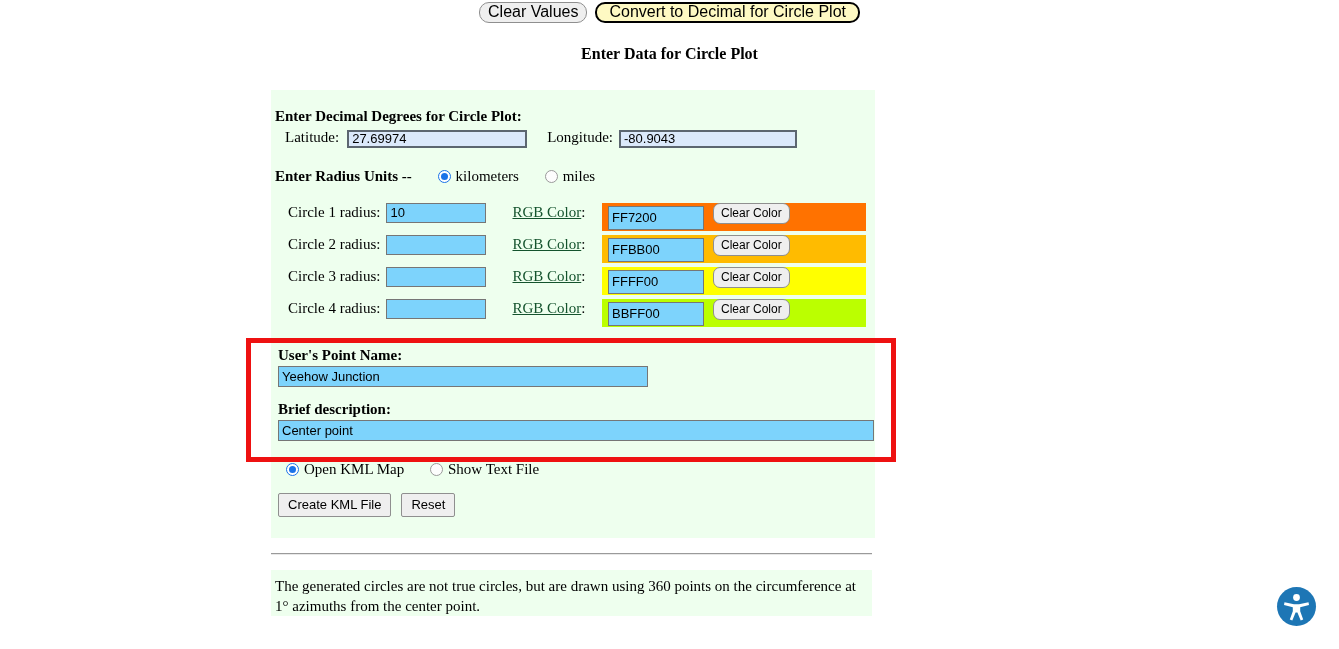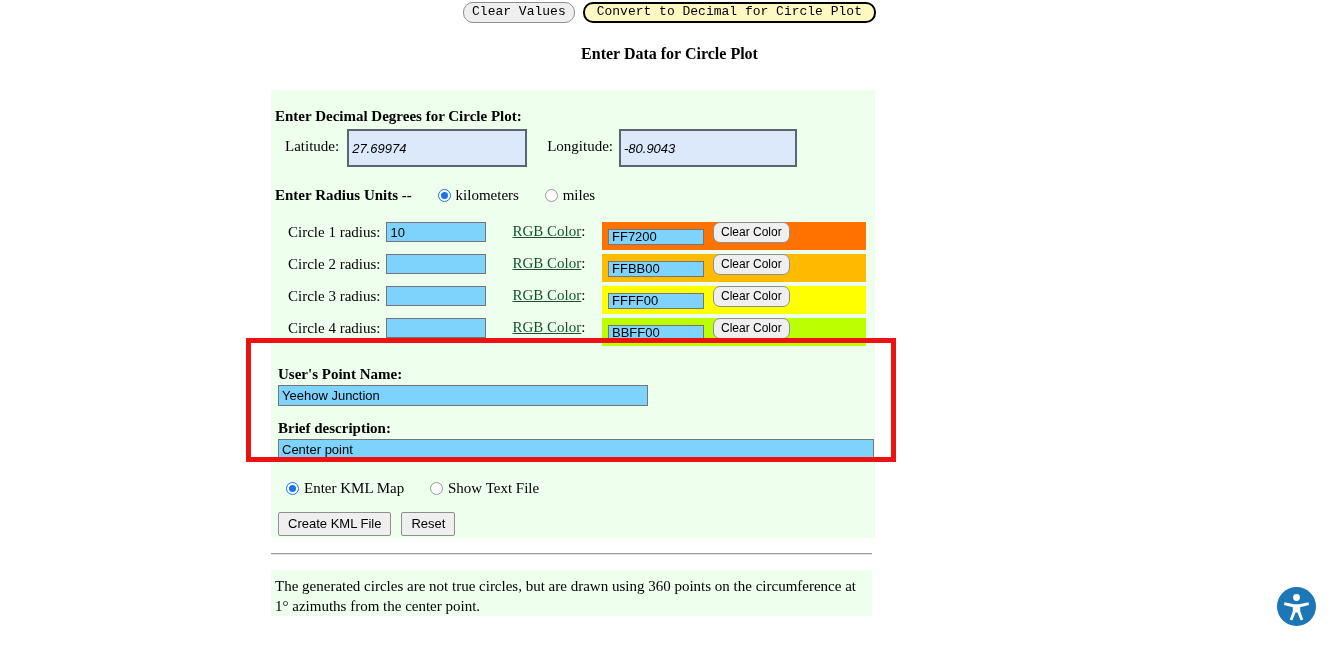--- a/index.html
+++ b/index.html
@@ -22,22 +22,22 @@
   
   .topbar {
     position: absolute;
     left: 0;
     top: 2px;
     width: 1339px;
     text-align: center;
     white-space: nowrap;
   }
   .btn {
-    font-family: Liberation Mono, monospace;
-    font-size: 13px;
+    font-family: Liberation Sans, sans-serif;
+    font-size: 16px;
     line-height: 14px;
     color: #000;
     background: #efefef;
     border: 1px solid #8f8f8f;
     border-radius: 10px;
     padding: 2px 8px 3px 8px;
     cursor: pointer;
     vertical-align: middle;
   }
   .btn-focus {
@@ -91,22 +91,21 @@
     border: 1px solid #767676;
     background: #7dd3fc;
     padding: 1px 3px;
     vertical-align: middle;
     box-sizing: border-box;
     outline: none;
   }
   .inp-blue {
     background: #dbe9fb;
     border: 2px solid #5c6670;
-    height: 38px;
-    font-style: italic;
+    height: 18px;
   }
   .lat-inp { width: 180px; margin-left: 8px; }
   .lon-inp { width: 178px; margin-left: 6px; }
   .lon-label { margin-left: 20px; }
 
   .units-row {
     margin-top: 20px;
     font-size: 15px;
     white-space: nowrap;
   }
@@ -165,21 +164,21 @@
 
   .swatch {
     position: absolute;
     left: 327px;
     top: 0px;
     width: 264px;
     height: 28px;
   }
   .hex-inp {
     width: 96px;
-    height: 16px;
+    height: 24px;
     margin: 3px 0 0 6px;
     display: inline-block;
   }
   .clear-color-btn {
     font-family: "Liberation Sans", sans-serif;
     font-size: 12px;
     background: #efefef;
     border: 1px solid #8f8f8f;
     border-radius: 7px;
     padding: 2px 7px 3px 7px;
@@ -329,21 +328,21 @@
 
       <div class="user-block">
         <div class="blk-head">User's Point Name:</div>
         <input class="inp name-inp" value="Yeehow Junction" style="">
         <div class="gap-12"></div>
         <div class="blk-head">Brief description:</div>
         <input class="inp desc-inp" value="Center point" style="">
       </div>
 
       <div class="out-row">
-        <span class="radio-wrap"><span class="radio on"></span><span>Enter KML Map</span></span>
+        <span class="radio-wrap"><span class="radio on"></span><span>Open KML Map</span></span>
         <span class="sp-lg"></span><span class="radio-wrap"><span class="radio"></span><span>Show Text File</span></span>
       </div>
 
       <div class="btn-row">
         <button class="btn-big">Create KML File</button><button class="btn-big btn-reset">Reset</button>
       </div>
 
     </div>
   </div>
 

